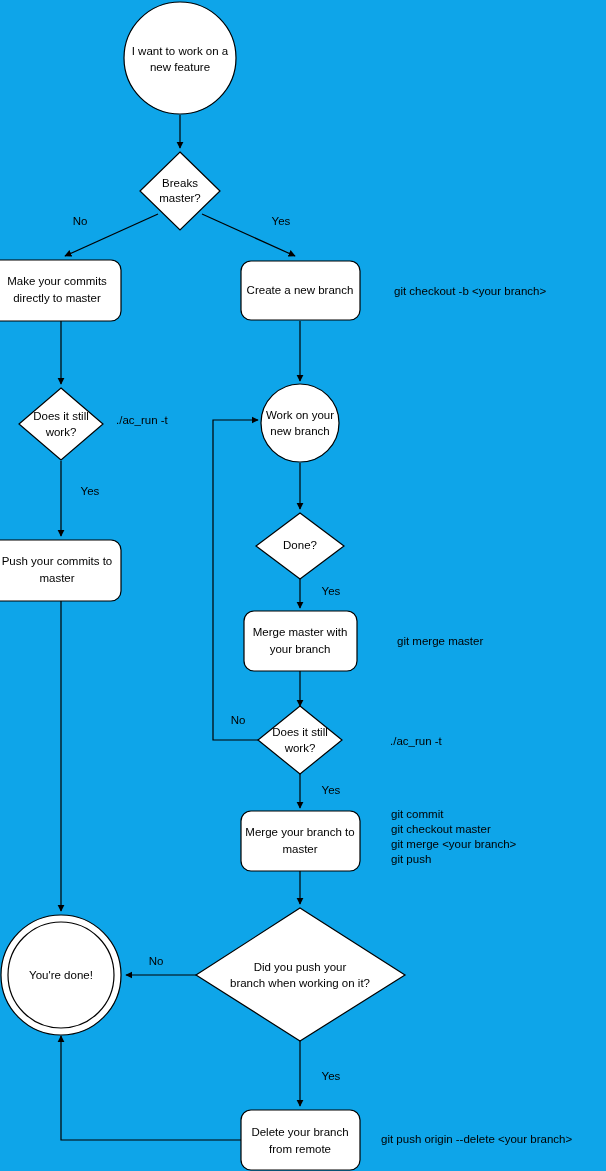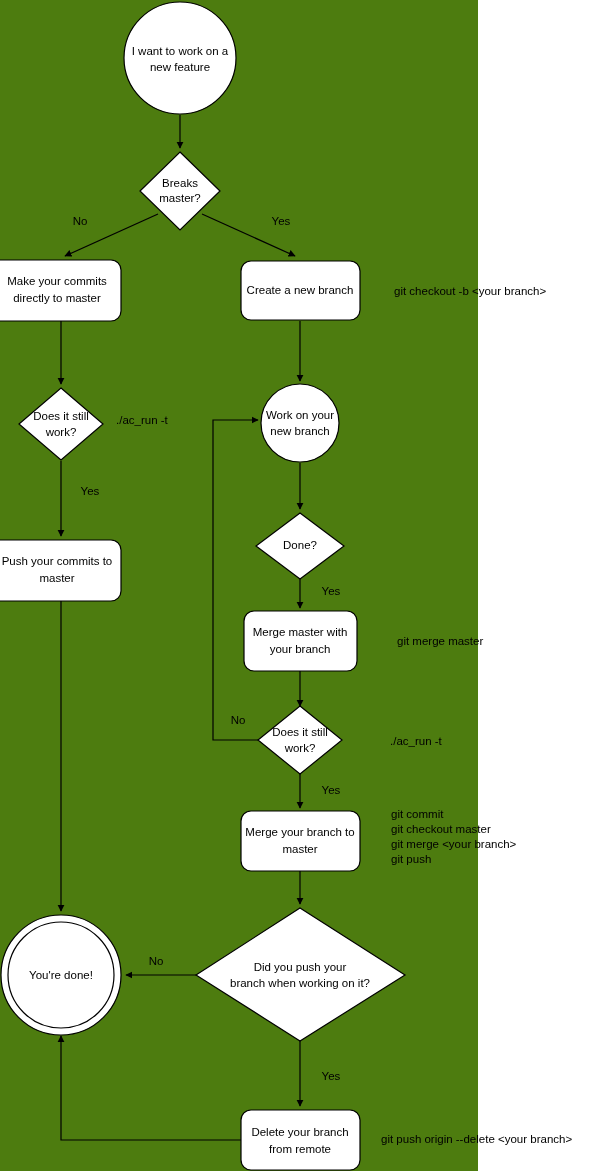--- a/index.html
+++ b/index.html
@@ -9,23 +9,23 @@
     background: #ffffff;
   }
   body {
     width: 606px;
     height: 1171px;
     overflow: hidden;
     font-family: "Liberation Sans", sans-serif;
   }
   #flow-root {
     position: relative;
-    width: 478px;
+    width: 606px;
     height: 1171px;
-    background: #4d7c0f;
+    background: #0ea5e9;
   }
   svg#flow-svg {
     display: block;
     width: 606px;
     height: 1171px;
   }
   .shape {
     fill: #ffffff;
     stroke: #000000;
     stroke-width: 1.2;

